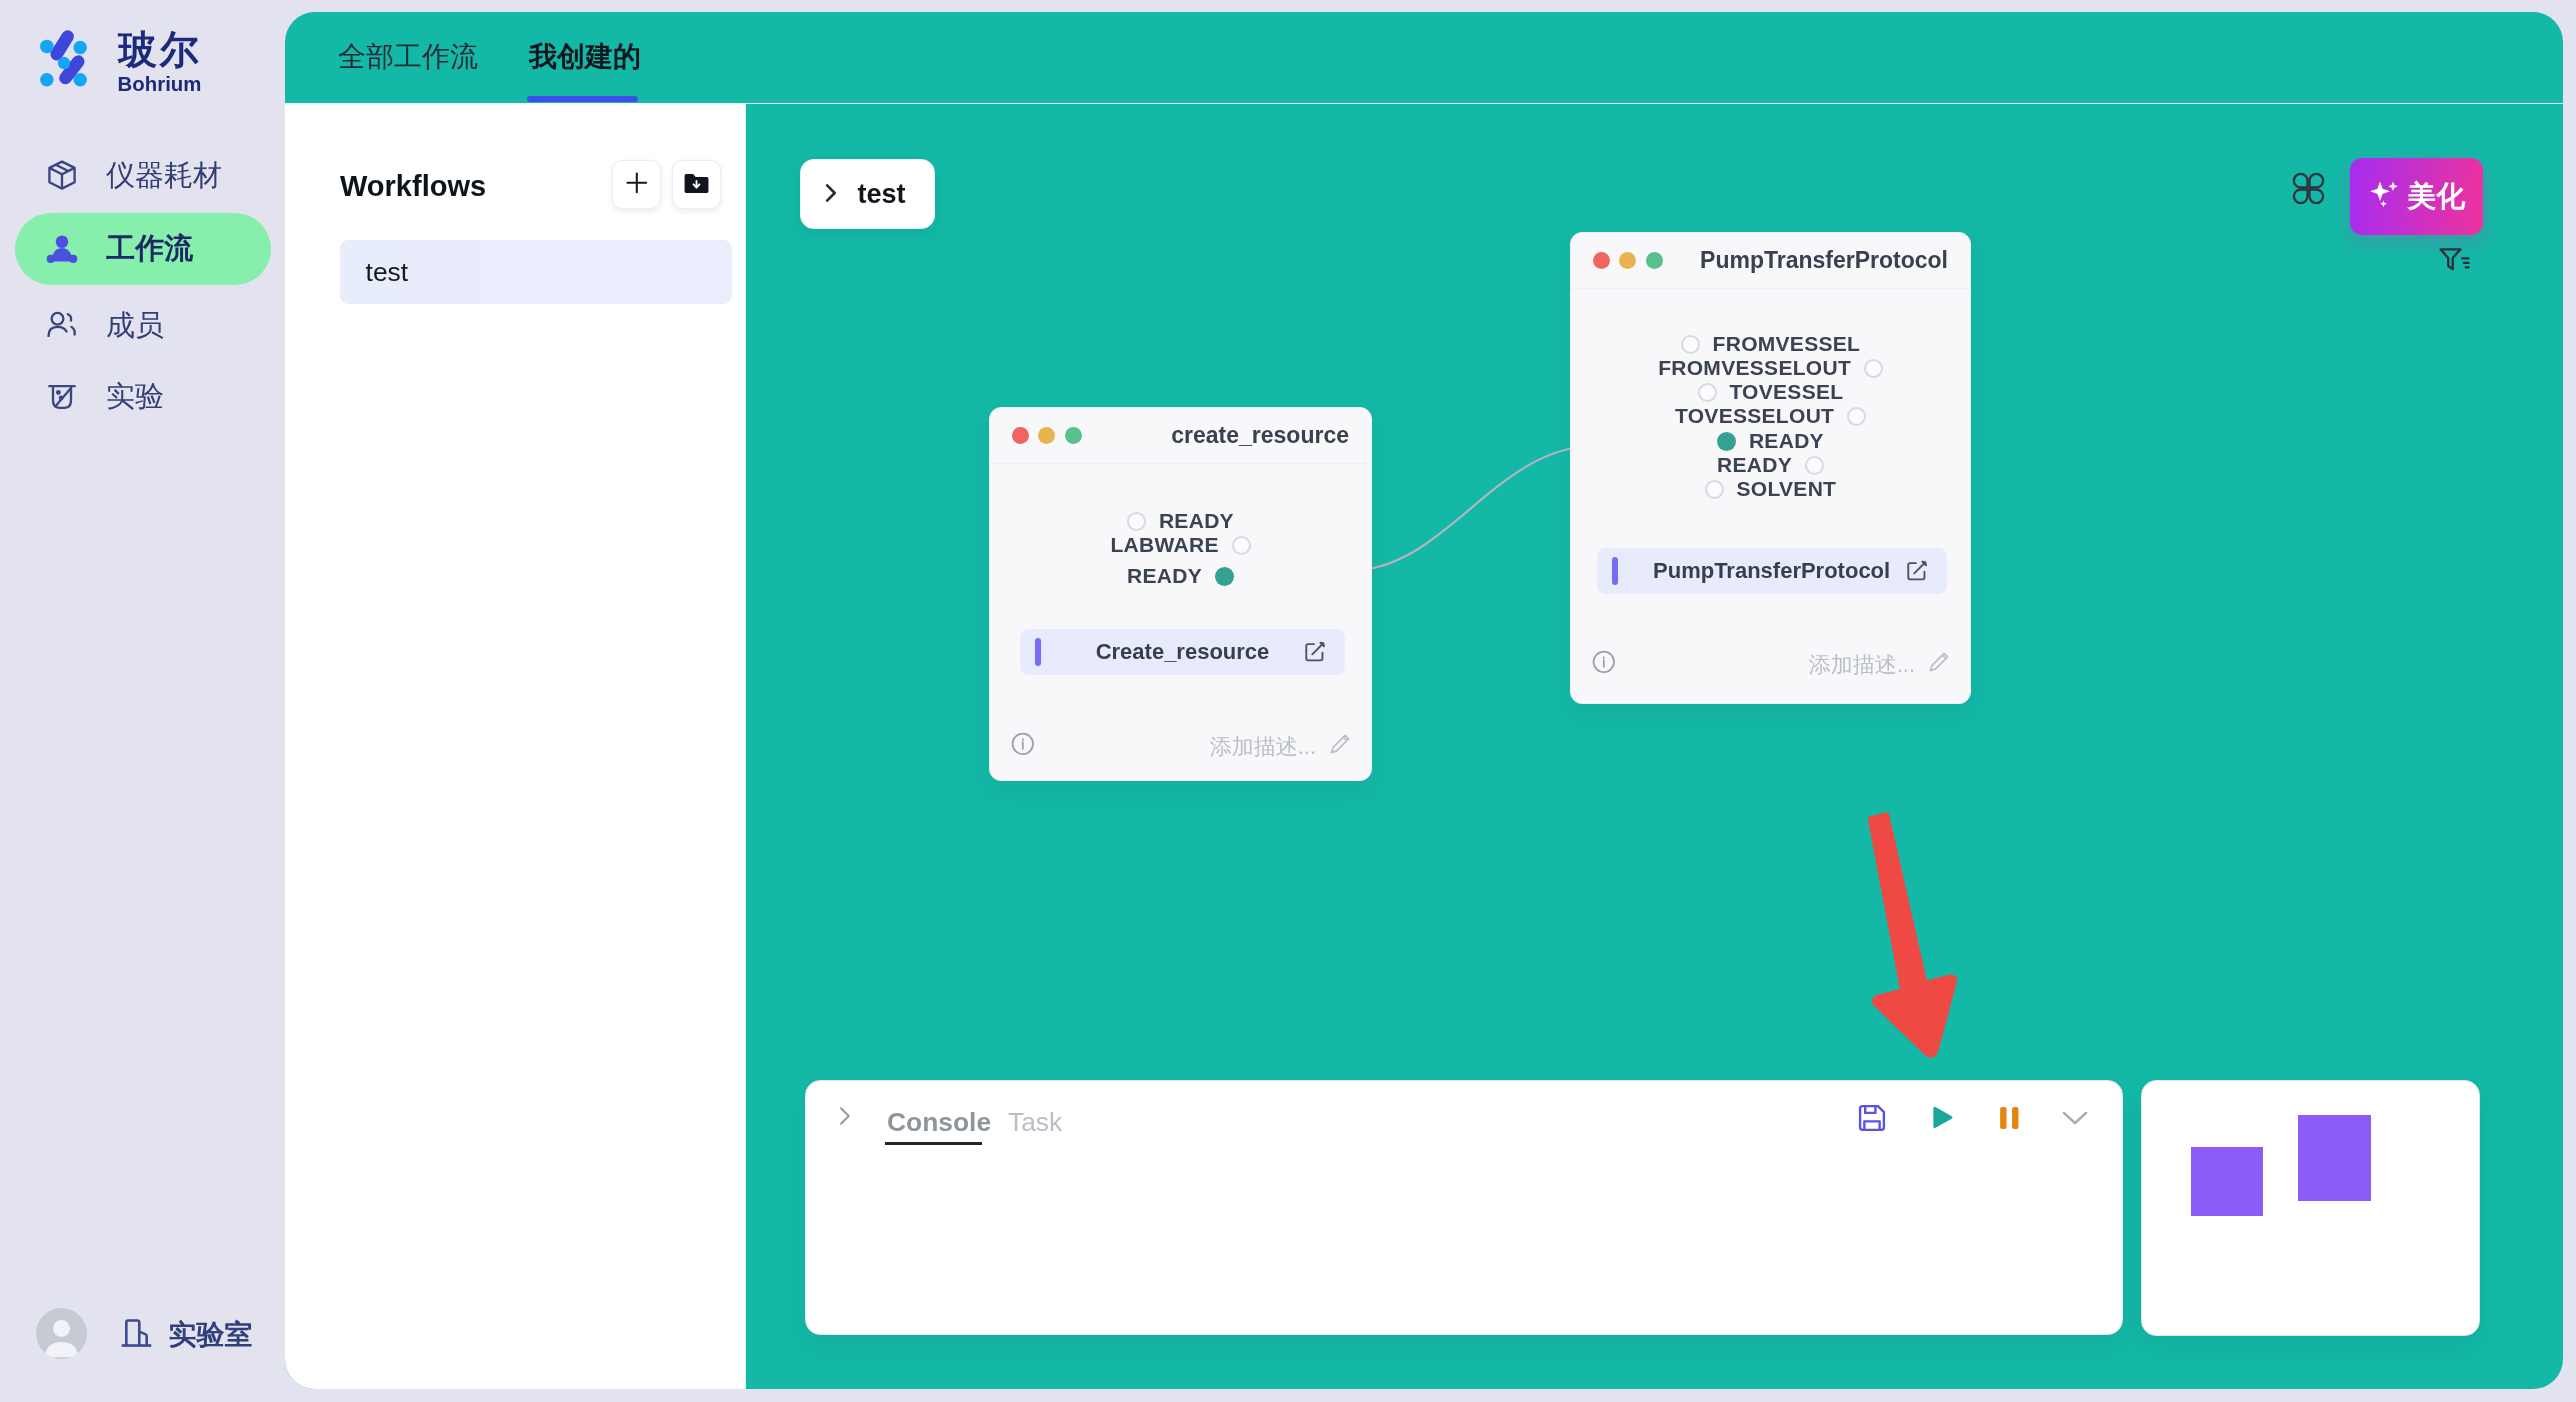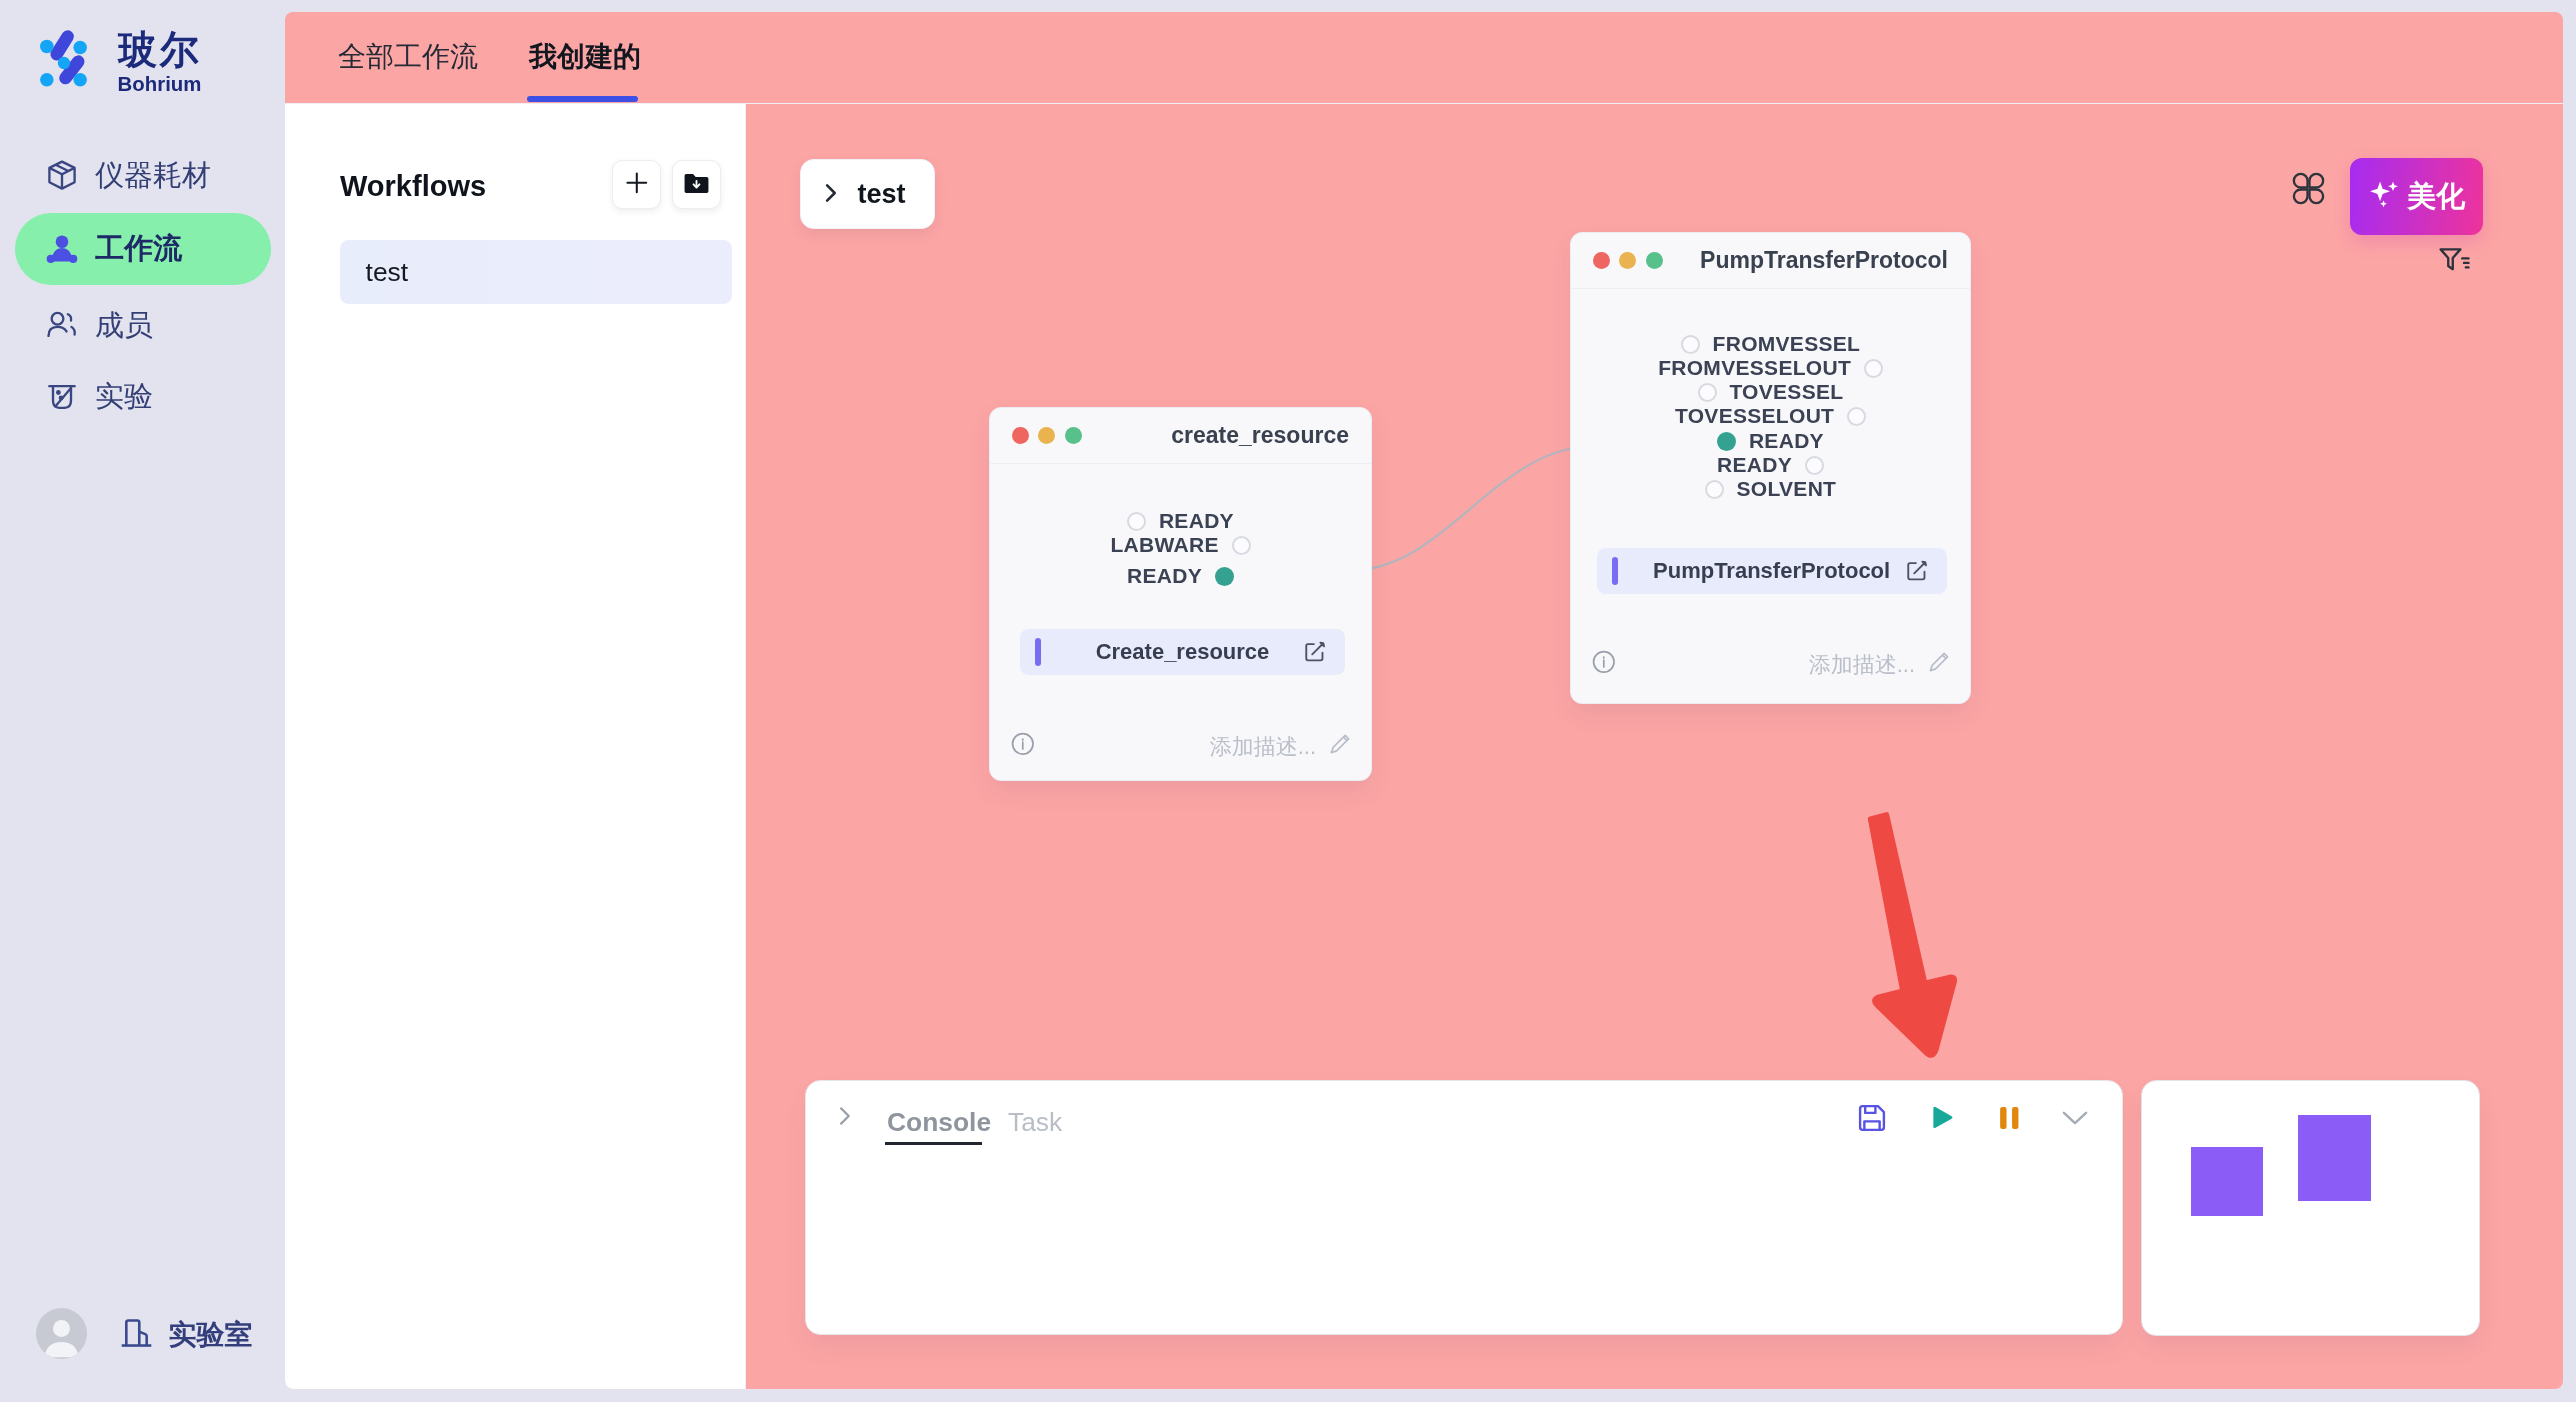--- a/index.html
+++ b/index.html
@@ -5,29 +5,29 @@
   * { margin:0; padding:0; box-sizing:border-box; }
   html,body { width:2576px; height:1402px; overflow:hidden; background:#e3e3ef;
     font-family:"Liberation Sans", sans-serif; }
 
   
   #sidebar { position:absolute; left:0; top:0; width:285px; height:1402px; }
   .logo-row { position:absolute; left:25.6px; top:24px; display:flex; align-items:center; gap:17px; }
   .logo-name { font-size:39px; font-weight:800; color:#1c2a7c; letter-spacing:2.6px; line-height:1.05;text-align:right; }
   .logo-sub  { font-size:20.4px; font-weight:700; color:#1c2a7c; margin-top:1.7px; }
   .nav-item { position:absolute; left:0; right:13.6px; height:72px; display:flex; align-items:center;
-    padding-left:44px; gap:15px; font-size:29px; font-weight:500; color:#323e74; cursor:pointer; }
+    padding-left:44px; gap:26px; font-size:29px; font-weight:500; color:#323e74; cursor:pointer; }
   .nav-item.active { left:15.3px; right:13.6px; padding-left:29px; background:#86efac; border-radius:36px;
     font-weight:700; color:#1e2a66; }
   .nav-icon { width:36px; height:36px; flex:0 0 36px; }
   .side-foot { position:absolute; left:0; bottom:17px; width:285px; height:77px; }
 
   
   #main { position:absolute; left:285px; top:12px; width:2278px; height:1377px;
-    background:#fca5a5; border-radius:8px; overflow:hidden; }
+    background:#14b8a6; border-radius:30px; overflow:hidden; }
 
   
   #tabbar { position:absolute; top:0; left:0; right:0; height:92px; border-bottom:1.7px solid #f0f0f5; }
   .top-tab { position:absolute; top:0; height:90px; display:flex; align-items:center; font-size:28px; cursor:pointer; }
   #tab-all  { left:53px;  color:#252b36; font-weight:500; }
   #tab-mine { left:244px; color:#12161e; font-weight:700; }
   #tab-underline { position:absolute; left:242px; top:84px; width:111px; height:6px; border-radius:3.4px; background:#3d50e6; }
 
   
   #listpanel { position:absolute; top:92px; left:0; bottom:0; width:461px; border-right:1.7px solid #eeeef3; background:#fff; }

